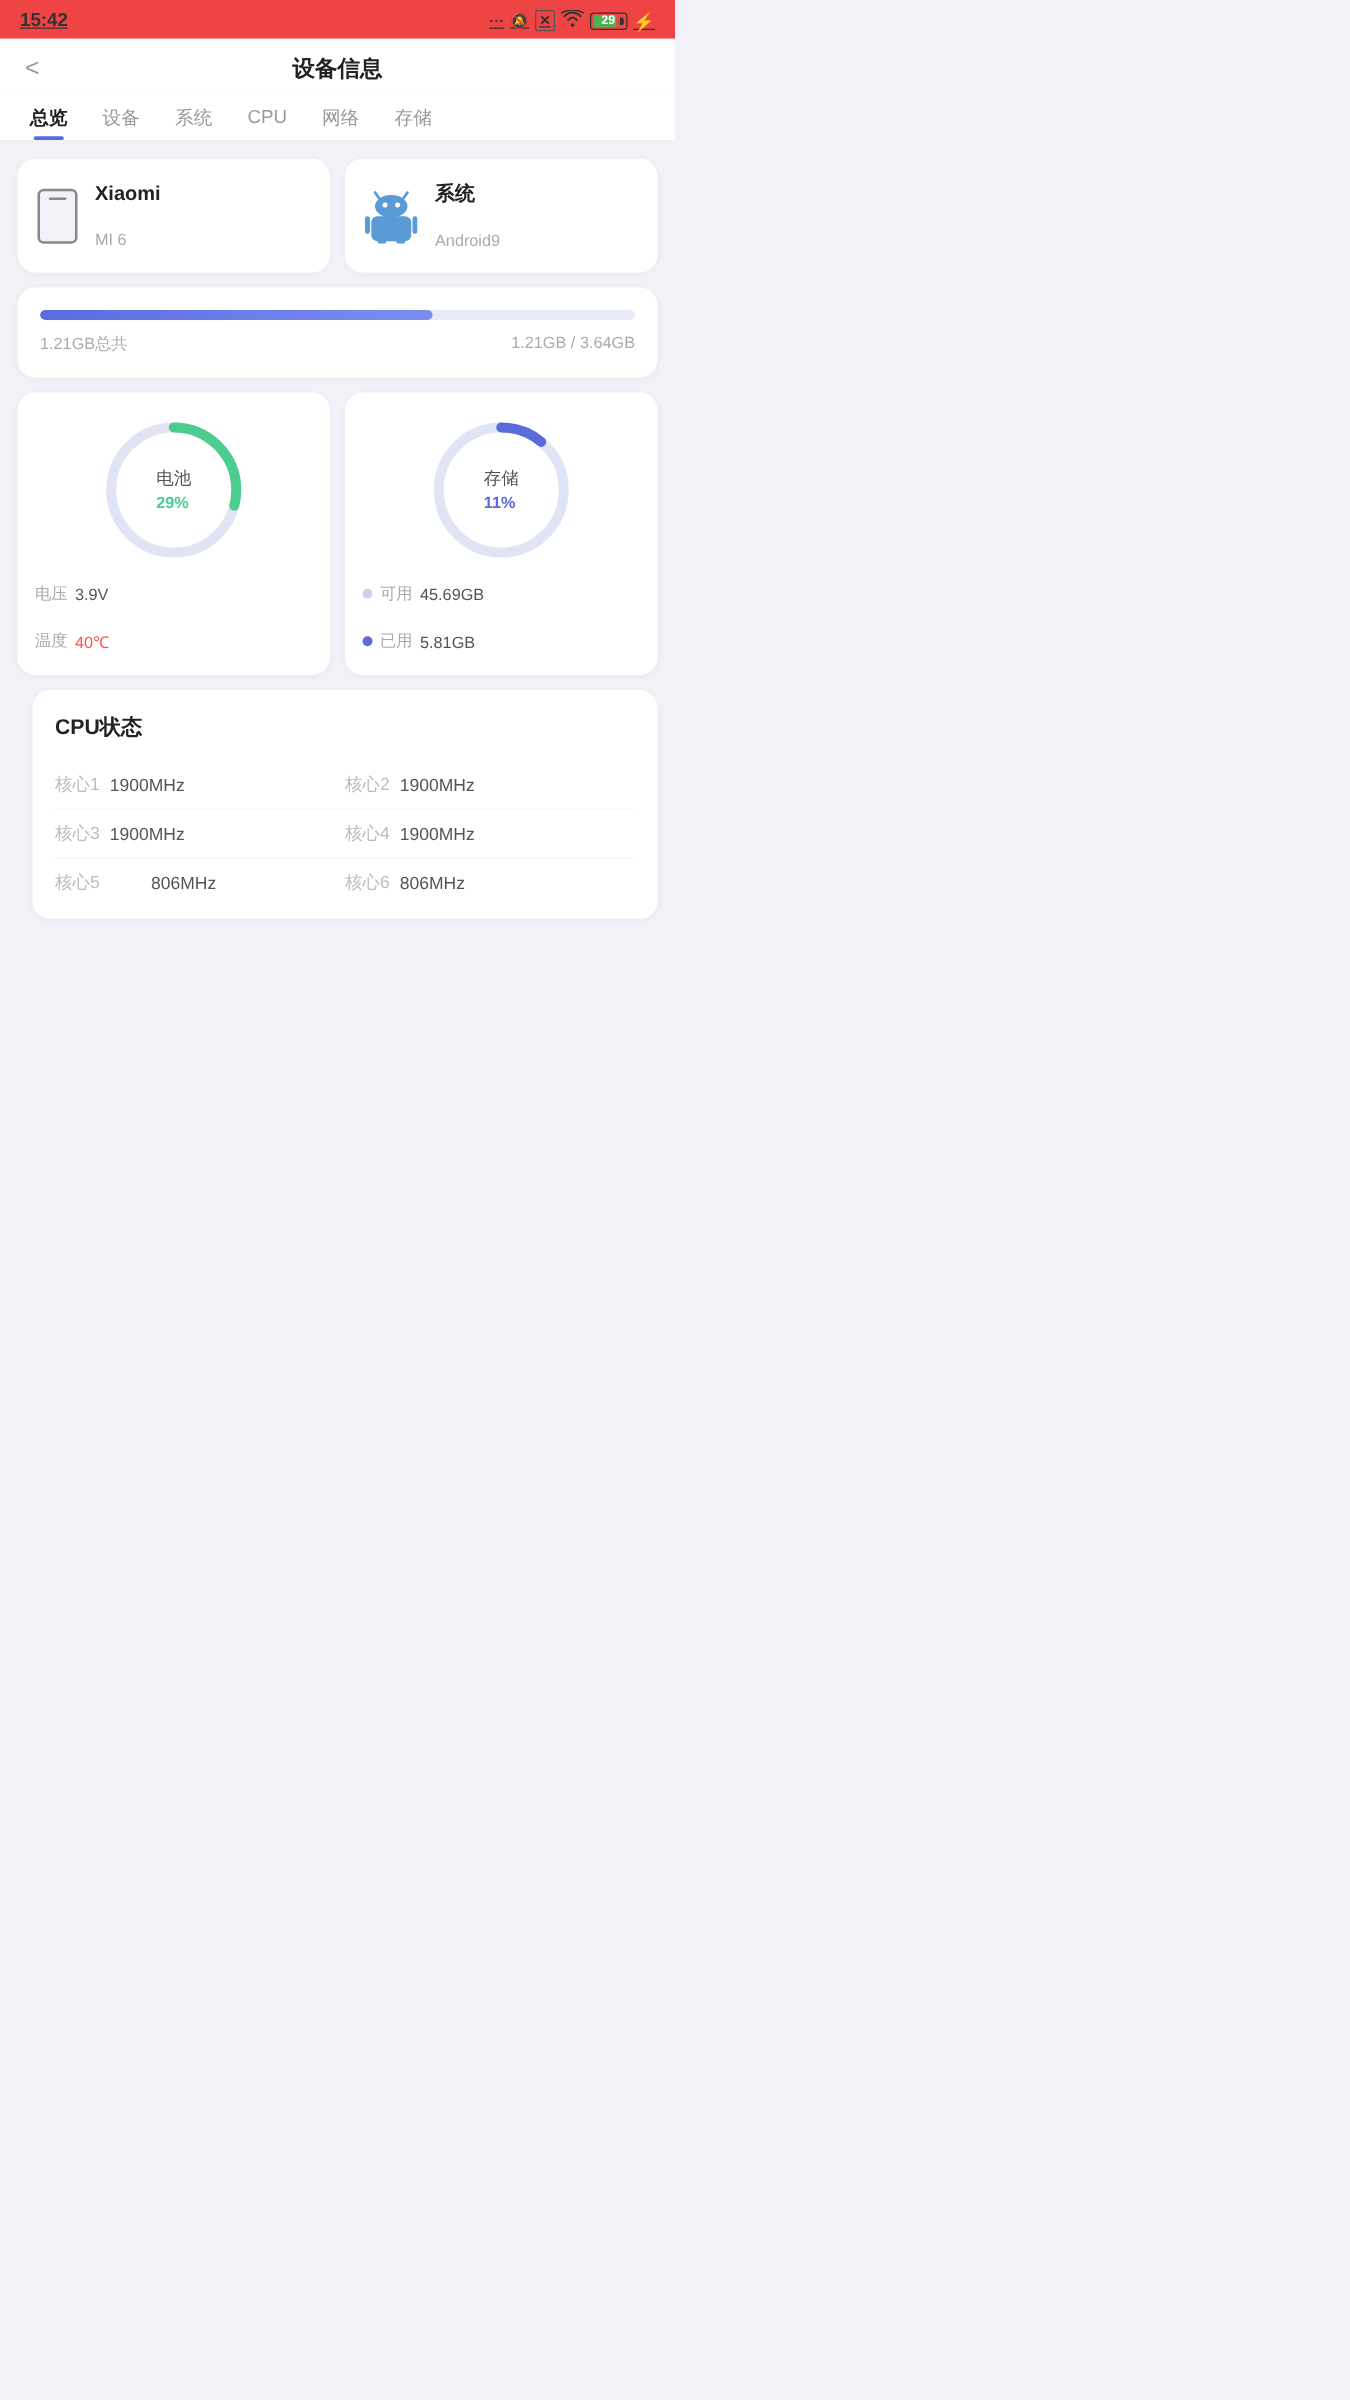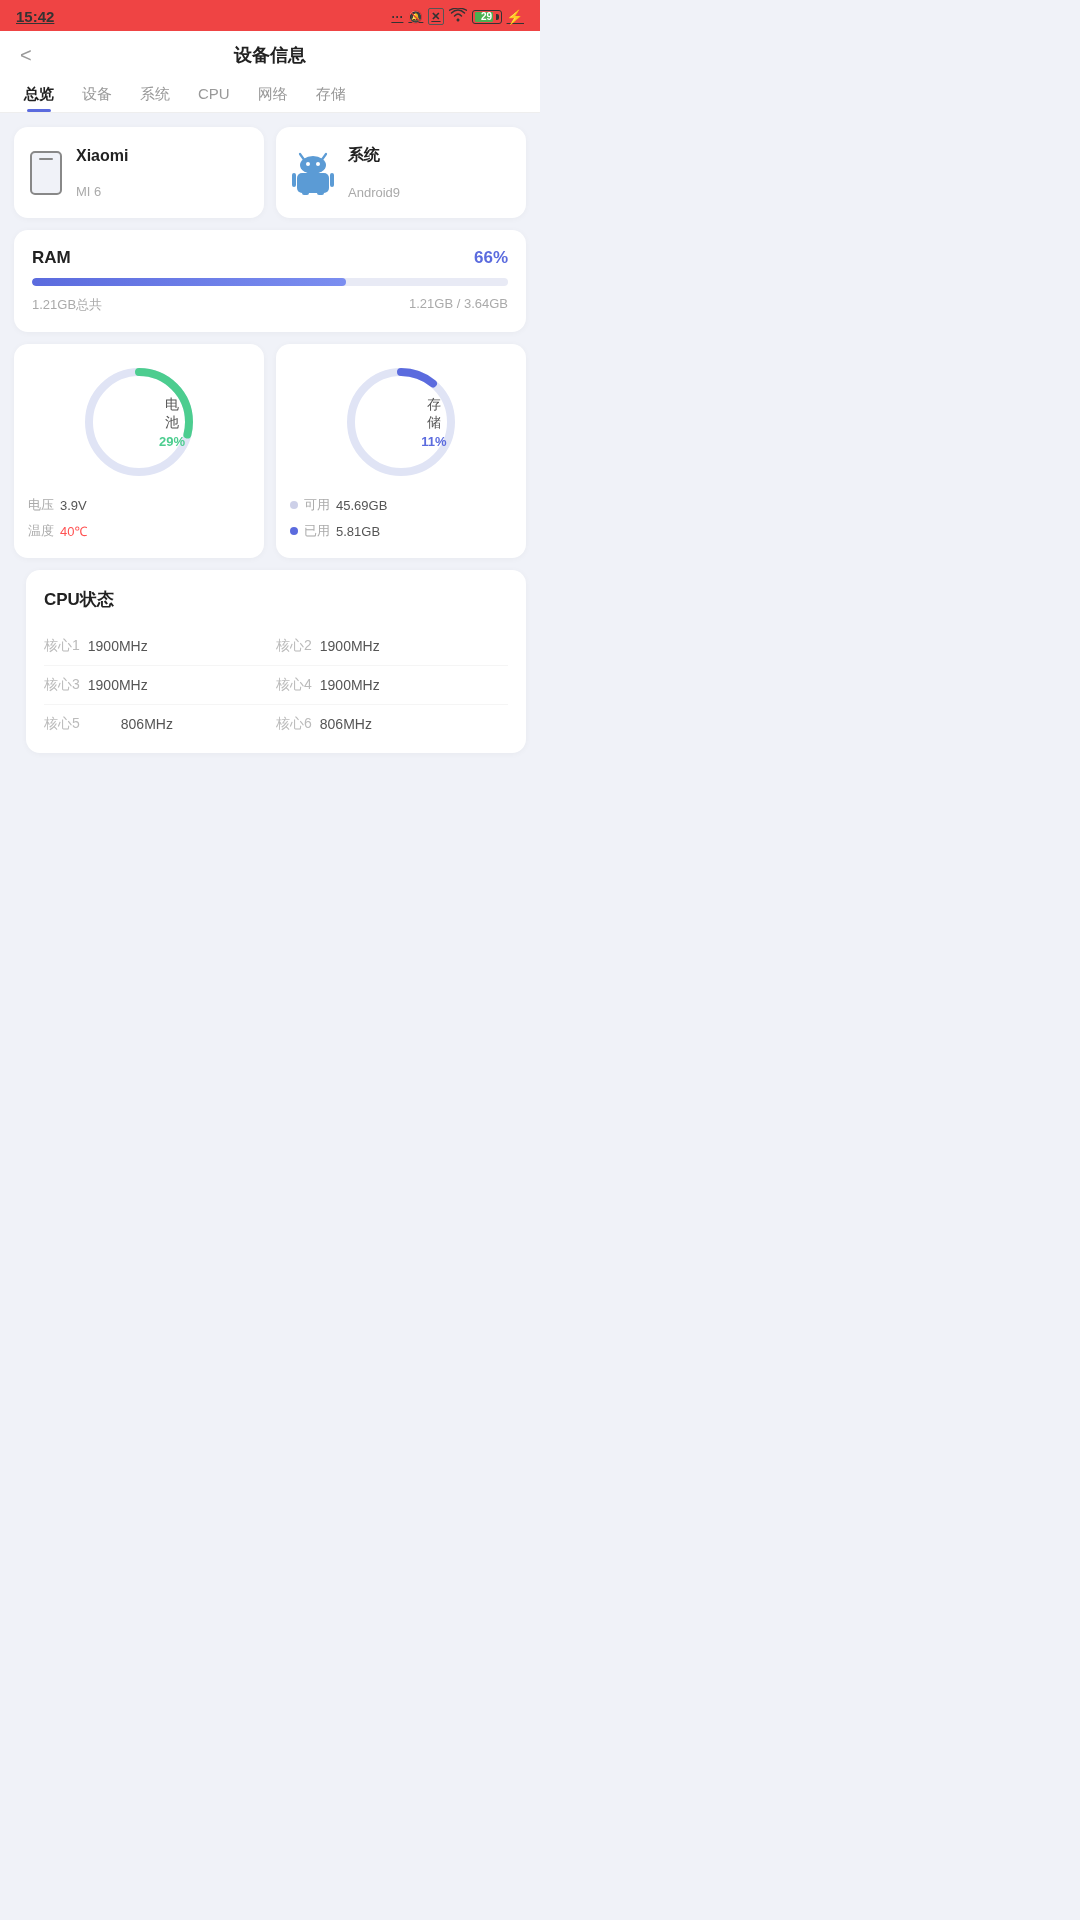--- a/index.html
+++ b/index.html
@@ -199,31 +199,29 @@
       height: 120px;
       margin-bottom: 14px;
     }
     .circle-container svg {
       transform: rotate(-90deg);
     }
     .circle-label {
       position: absolute;
       top: 50%; left: 50%;
       transform: translate(-50%, -50%);
-      text-align: center;
-      margin-left: 33px;
     }
     .circle-title { font-size: 14px; color: #555; font-weight: 500; }
     .circle-pct { font-size: 13px; font-weight: 700; margin-top: 2px; }
 
     .bs-details {
       width: 100%;
       display: flex;
       flex-direction: column;
-      gap: 8px;
+      gap: 20px;
       font-size: 13px;
       color: #888;
     }
     .bs-detail-row { display: flex; align-items: center; gap: 6px; }
     .detail-dot {
       width: 8px; height: 8px; border-radius: 50%;
     }
 
     
     .cpu-section {
@@ -326,24 +324,20 @@
         </svg>
       </div>
       <div>
         <div class="device-name">系统</div>
         <div class="device-sub">Android9</div>
       </div>
     </div>
   </div>
 
   <div class="card">
-    <div class="ram-header">
-      <span class="ram-label">RAM</span>
-      <span class="ram-pct">66%</span>
-    </div>
     <div class="progress-bar">
       <div class="progress-fill" style="width:66%"></div>
     </div>
     <div class="ram-details">
       <span>1.21GB总共</span>
       <span>1.21GB / 3.64GB</span>
     </div>
   </div>
 
   <div class="bs-row">

